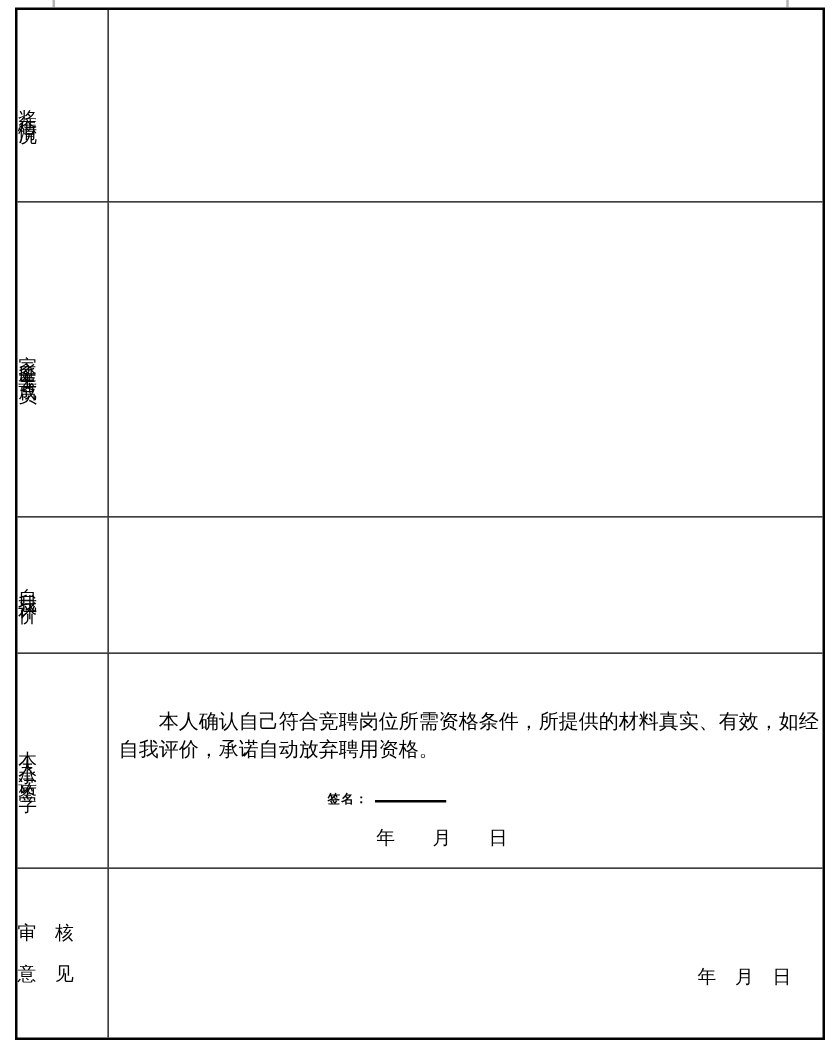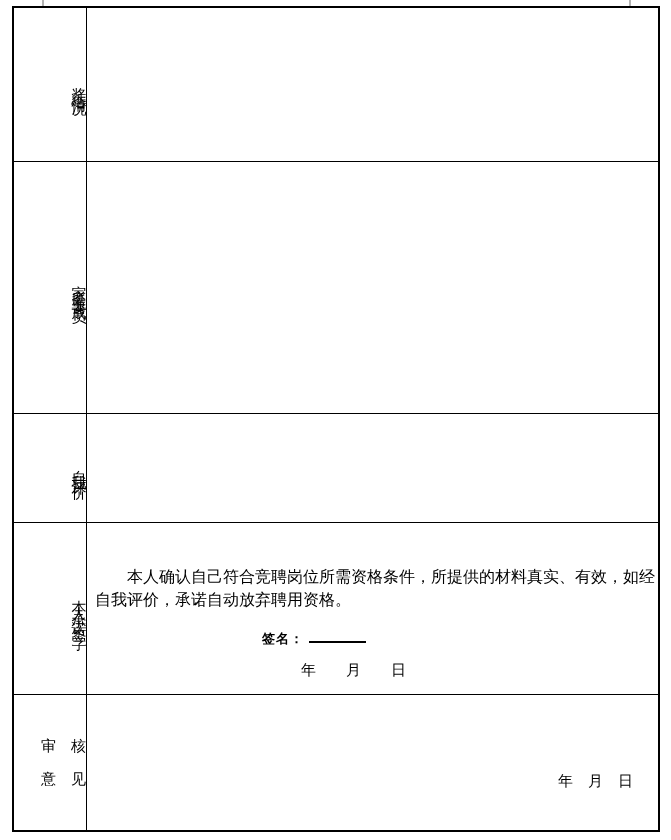--- a/index.html
+++ b/index.html
@@ -44,21 +44,21 @@
   .row-family  { height: 252px; }
   .row-self    { height: 109px; }
   .row-commit  { height: 172px; }
 
   .label-cell {
     width: 73px;
     flex-shrink: 0;
     border-right: 1px solid #000000;
     display: flex;
     align-items: center;
-    justify-content: flex-end;
+    justify-content: flex-start;
     text-align: center;
   }
   .content-cell {
     flex: 1 1 auto;
     position: relative;
     overflow: hidden;
   }
   .vlabel {
     writing-mode: vertical-rl;
     text-orientation: upright;
@@ -76,21 +76,21 @@
   .commit-cell {
     padding: 42px 8px 0 8px;
     font-size: 16px;
     line-height: 23px;
   }
   .para-line { white-space: nowrap; }
   .para-indent { text-indent: 32px; }
   .sig-line {
     margin-top: 16px;
     margin-left: 167px;
-    font-size: 13px;
+    font-size: 10px;
     height: 20px;
     white-space: nowrap;
   }
   .sig-label {
     font-weight: bold;
     letter-spacing: 1px;
   }
   .sig-underline {
     display: inline-block;
     width: 57px;

